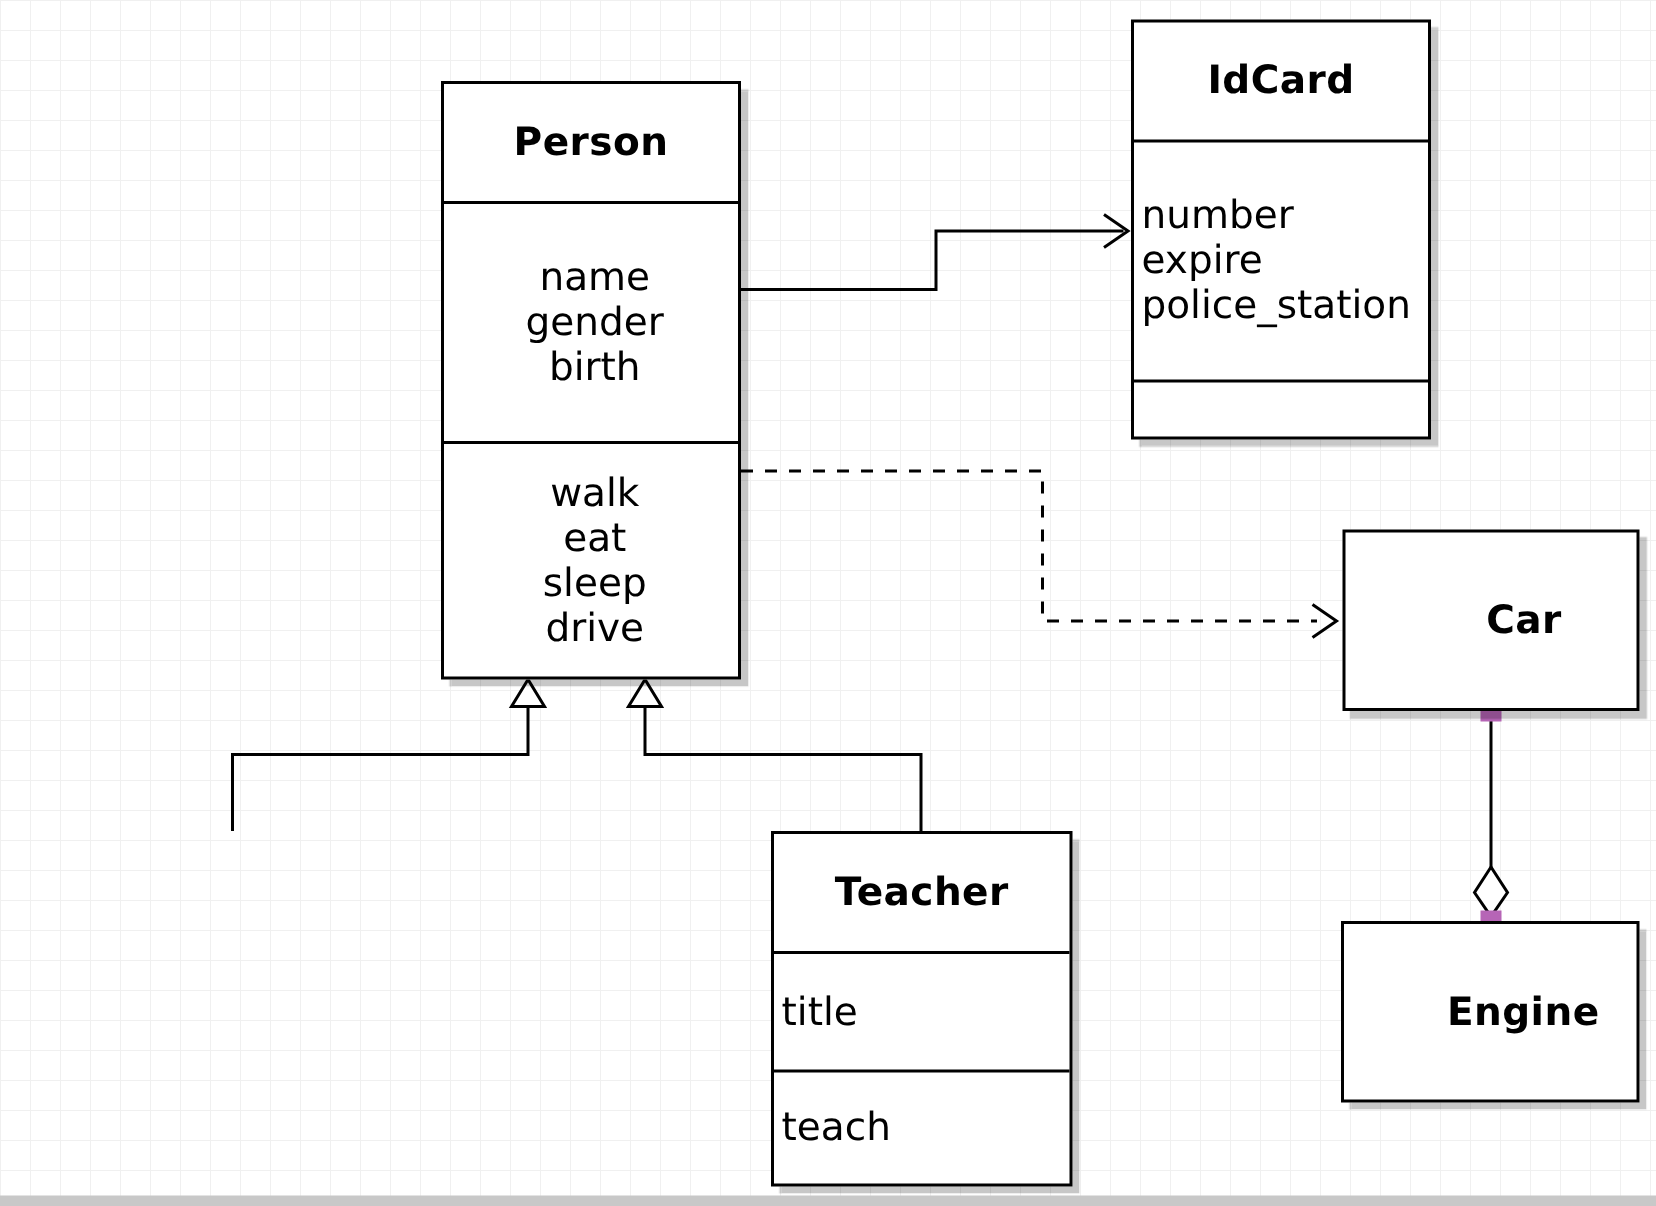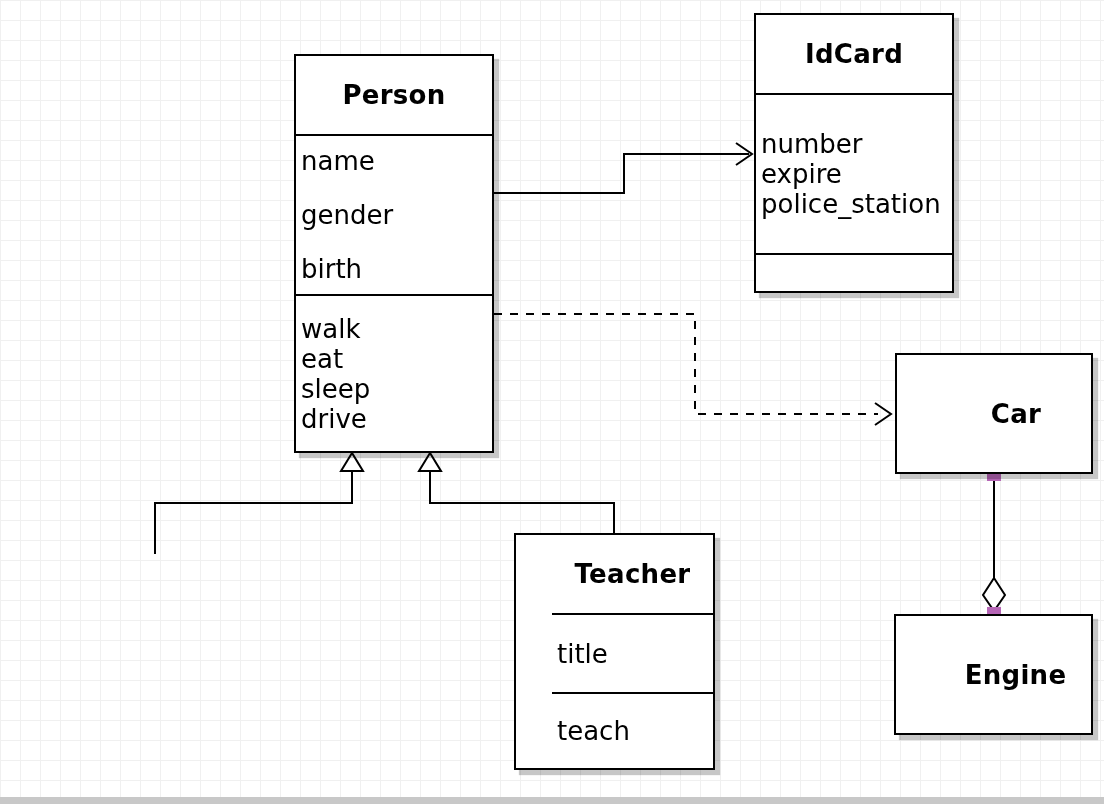--- a/index.html
+++ b/index.html
@@ -108,23 +108,23 @@
     </g>
 
     <g>
       <path class="edge" d="M994 474 V580"></path>
       <polygon class="hollow" points="994,578 983,595 994,611 1005,595"></polygon>
       <rect class="cp" x="987" y="467" width="14" height="14" fill="#b665b6"></rect>
       <rect class="cp" x="987" y="607" width="14" height="14" fill="#b665b6"></rect>
     </g>
   </svg>
 
-  <div class="uml" style="left:294px; top:54px; width:200px; height:399px;">
+  <div class="uml" style="left:294px; top:54px; width:200px; height:399px;text-align:center;">
     <div class="title" style="height:78px;">Person</div>
-    <div class="cell" style="height:160px;gap:24px;">
+    <div class="cell" style="height:160px;">
       <div>name</div>
       <div>gender</div>
       <div>birth</div>
     </div>
     <div class="cell" style="flex:1 1 auto;">
       <div>walk</div>
       <div>eat</div>
       <div>sleep</div>
       <div>drive</div>
     </div>
@@ -142,21 +142,21 @@
 
   <div class="uml" style="left:895px; top:353px; width:198px; height:121px;">
     <div class="title-only">Car</div>
   </div>
 
   <div class="uml" style="left:894px; top:614px; width:199px; height:121px;">
     <div class="title-only">Engine</div>
   </div>
 
 
-  <div class="uml" style="left:514px; top:533px; width:201px; height:237px;padding-left:36px;">
+  <div class="uml" style="left:514px; top:554px; width:201px; height:237px;">
     <div class="title" style="height:78px;">Teacher</div>
     <div class="cell" style="height:79px;">
       <div>title</div>
     </div>
     <div class="cell" style="flex:1 1 auto;">
       <div>teach</div>
     </div>
   </div>
 
   <div class="bottom-bar"></div>

